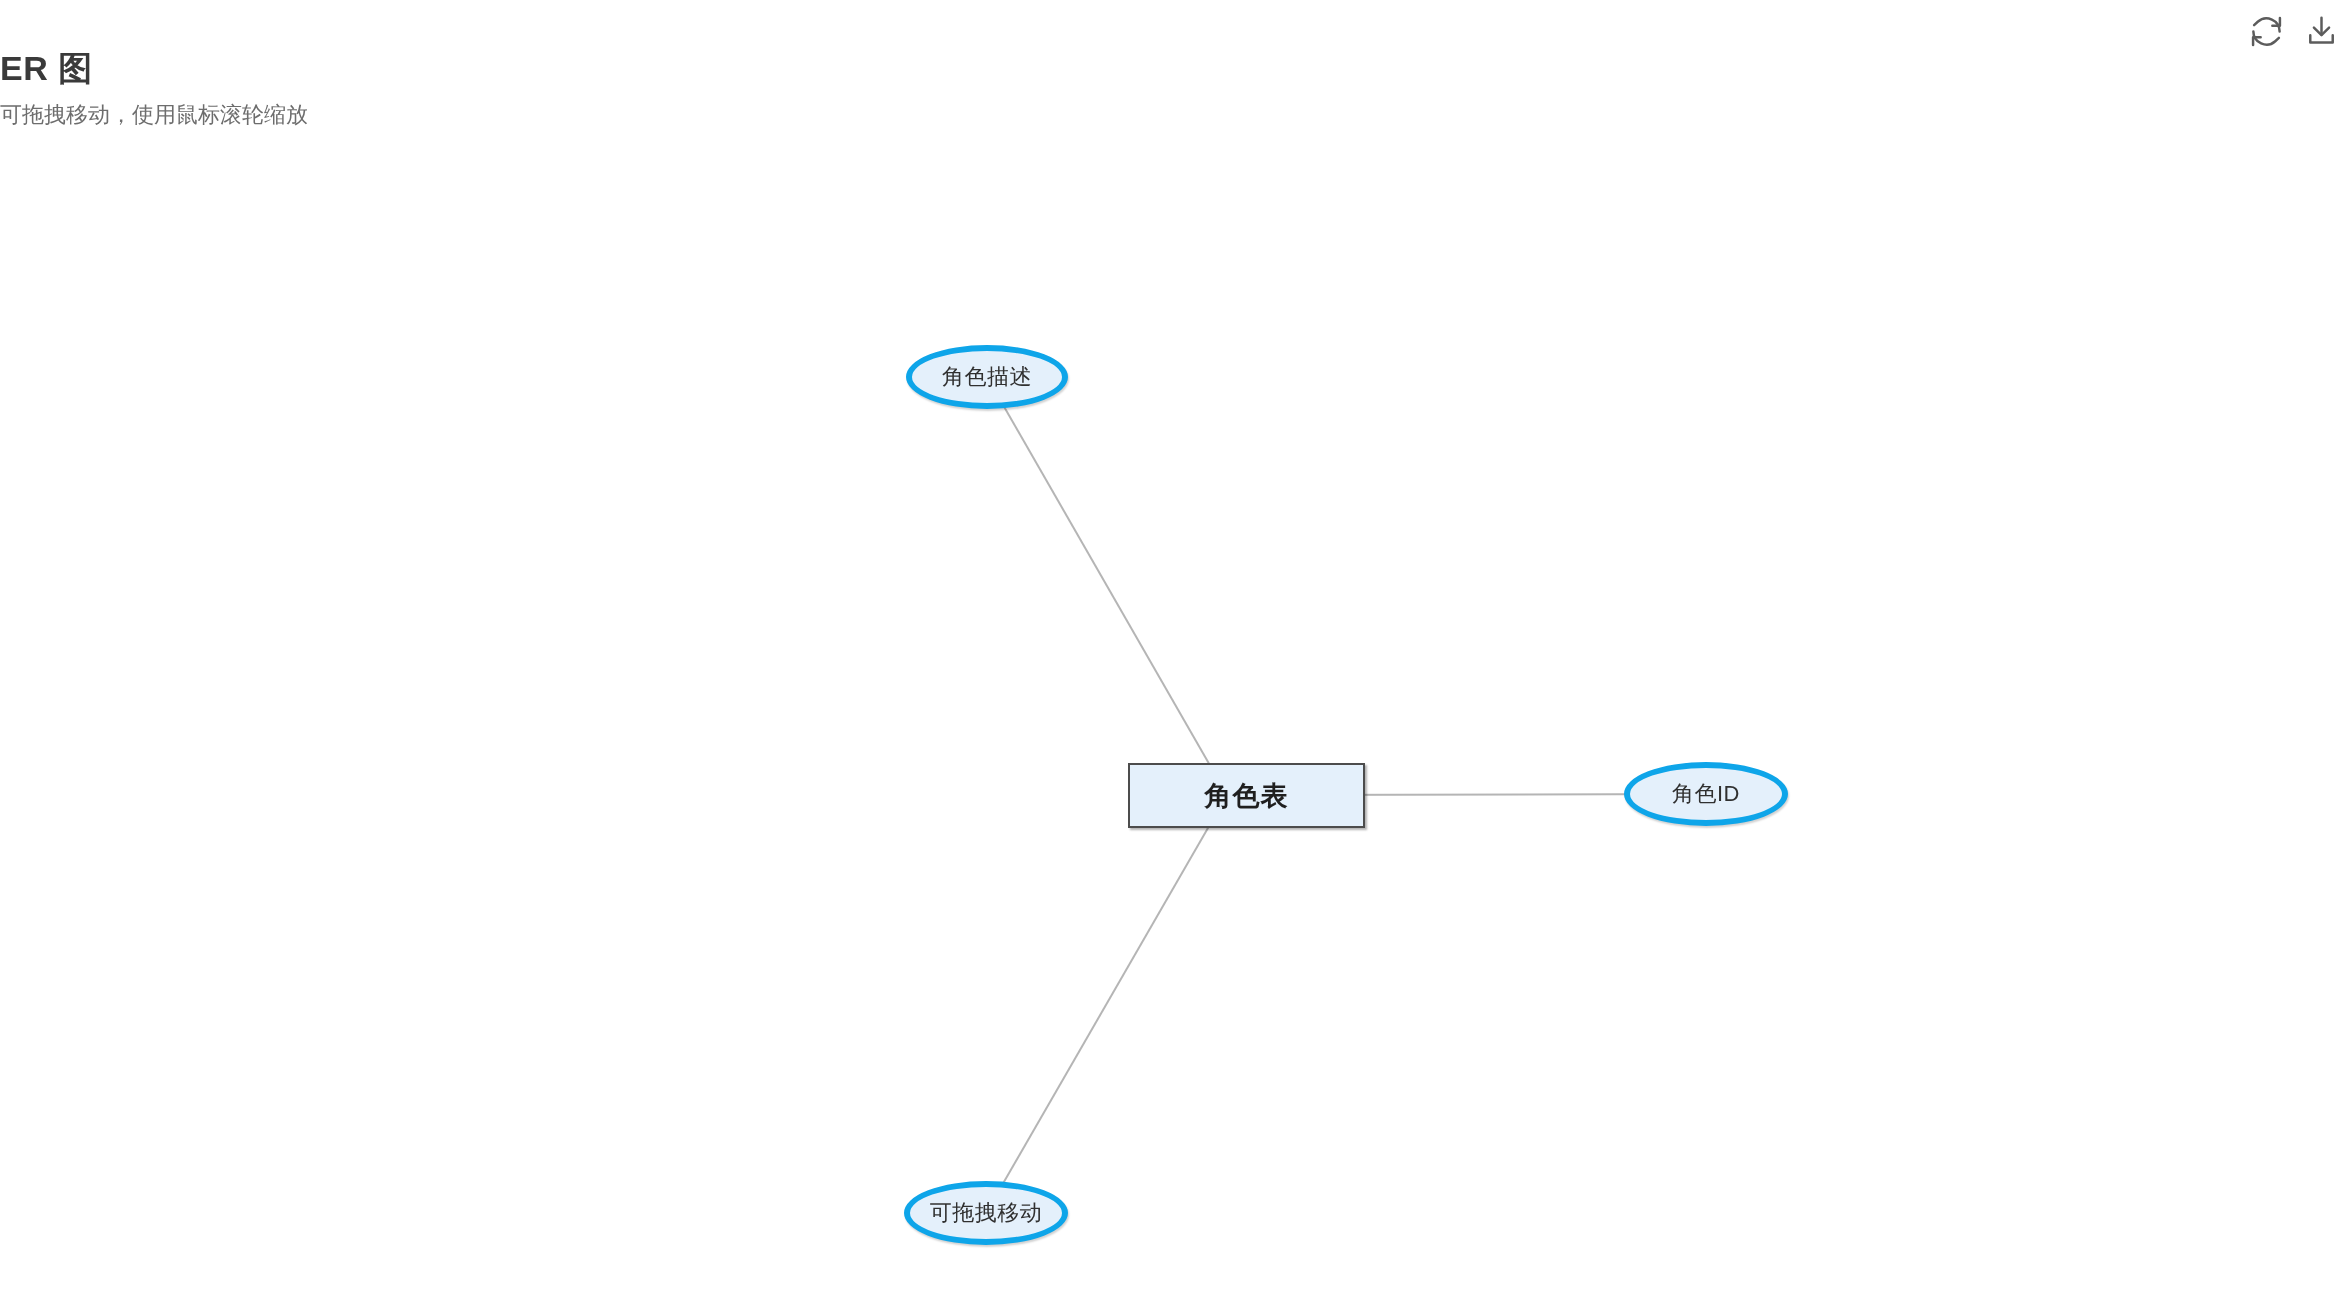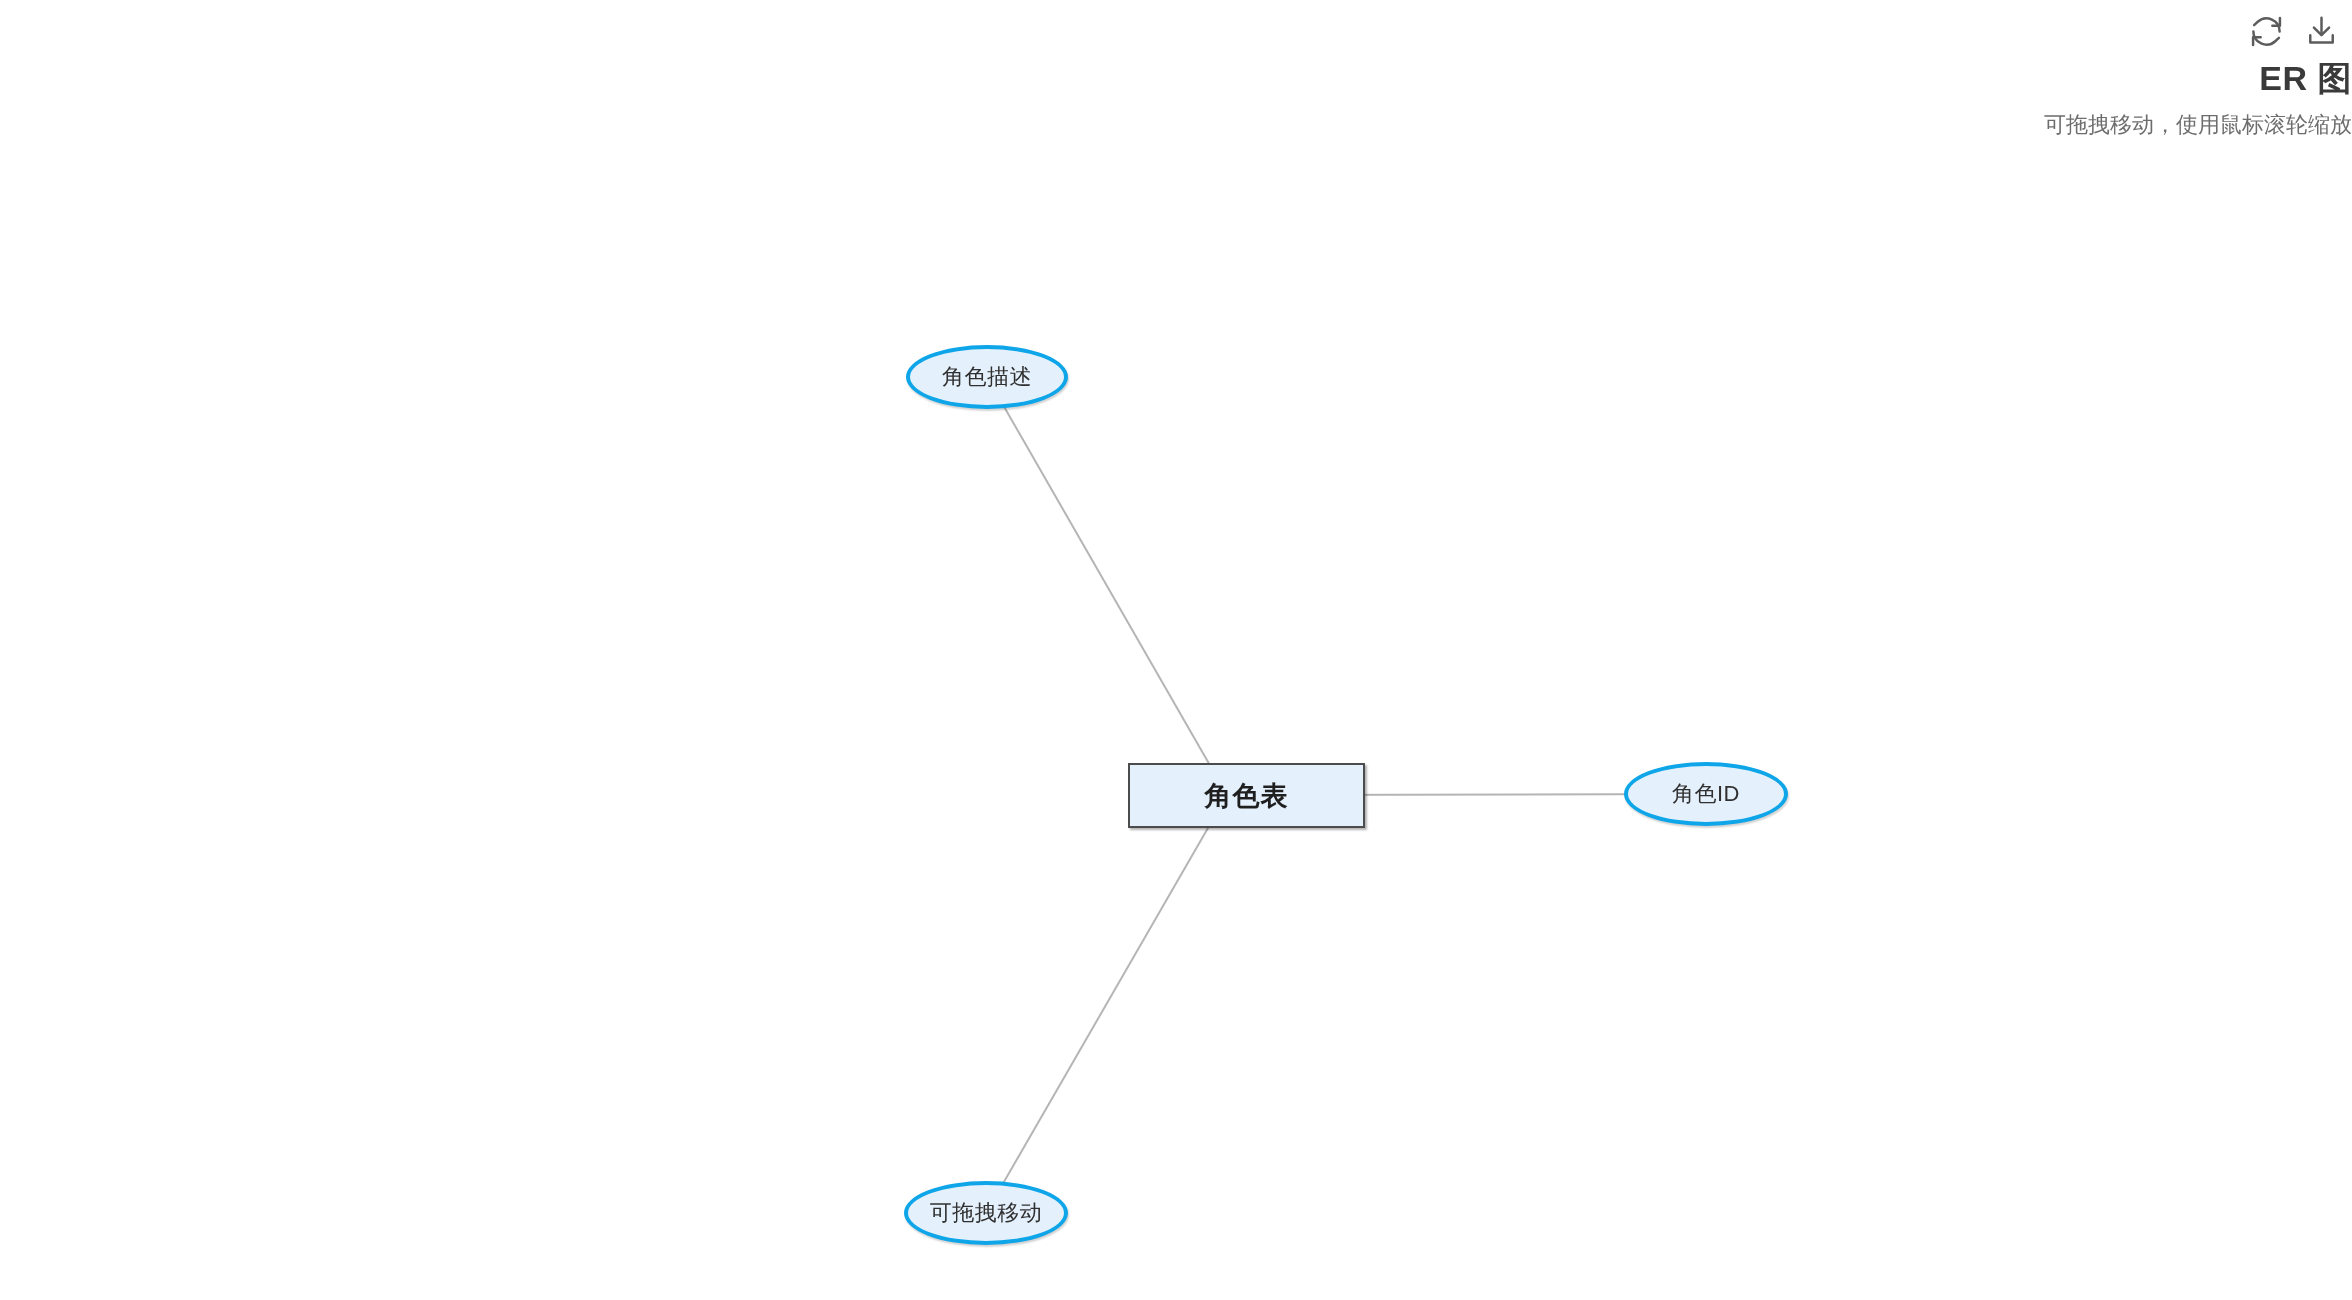--- a/index.html
+++ b/index.html
@@ -7,22 +7,22 @@
     margin: 0; padding: 0;
     width: 2352px; height: 1300px;
     background: #ffffff;
     overflow: hidden;
     font-family: "Liberation Sans", "DejaVu Sans", sans-serif;
   }
   .page { position: relative; width: 2352px; height: 1300px; }
 
   
   .header {
-    position: absolute; left: 0; top: 14px; width: 100%;
-    text-align: right; padding-top: 42px;
+    position: absolute; left: 0; top: 4px; width: 100%;
+    text-align: left; padding-top: 42px;
     pointer-events: none;
   }
   .title {
     margin: 0;
     font-size: 34px; font-weight: bold;
     color: #3a3a3a;
     letter-spacing: 0.5px;
   }
   .subtitle {
     margin: 8px 0 0 0;
@@ -62,21 +62,21 @@
   .entity {
     left: 1128px; top: 763px; width: 237px; height: 65px;
     border: 2px solid #4c4c4c;
     box-shadow: 2px 2px 2px rgba(0,0,0,0.30);
   }
   .entity .node-label {
     font-size: 27px; font-weight: bold; color: #1f1f1f;
     letter-spacing: 1px;
   }
   .ellipse {
-    border: 4px solid #0ea5e9;
+    border: 6px solid #0ea5e9;
     border-radius: 50%;
     box-shadow: 1px 2px 2px rgba(0,0,0,0.18);
   }
   .ellipse .node-label {
     font-size: 22px; font-weight: normal; color: #303030;
     letter-spacing: 0.5px;
   }
   .attr-desc { left: 906px;  top: 345px;  width: 162px; height: 64px; }
   .attr-id   { left: 1624px; top: 762px;  width: 164px; height: 64px; }
   .attr-name { left: 904px;  top: 1181px; width: 164px; height: 64px; }

